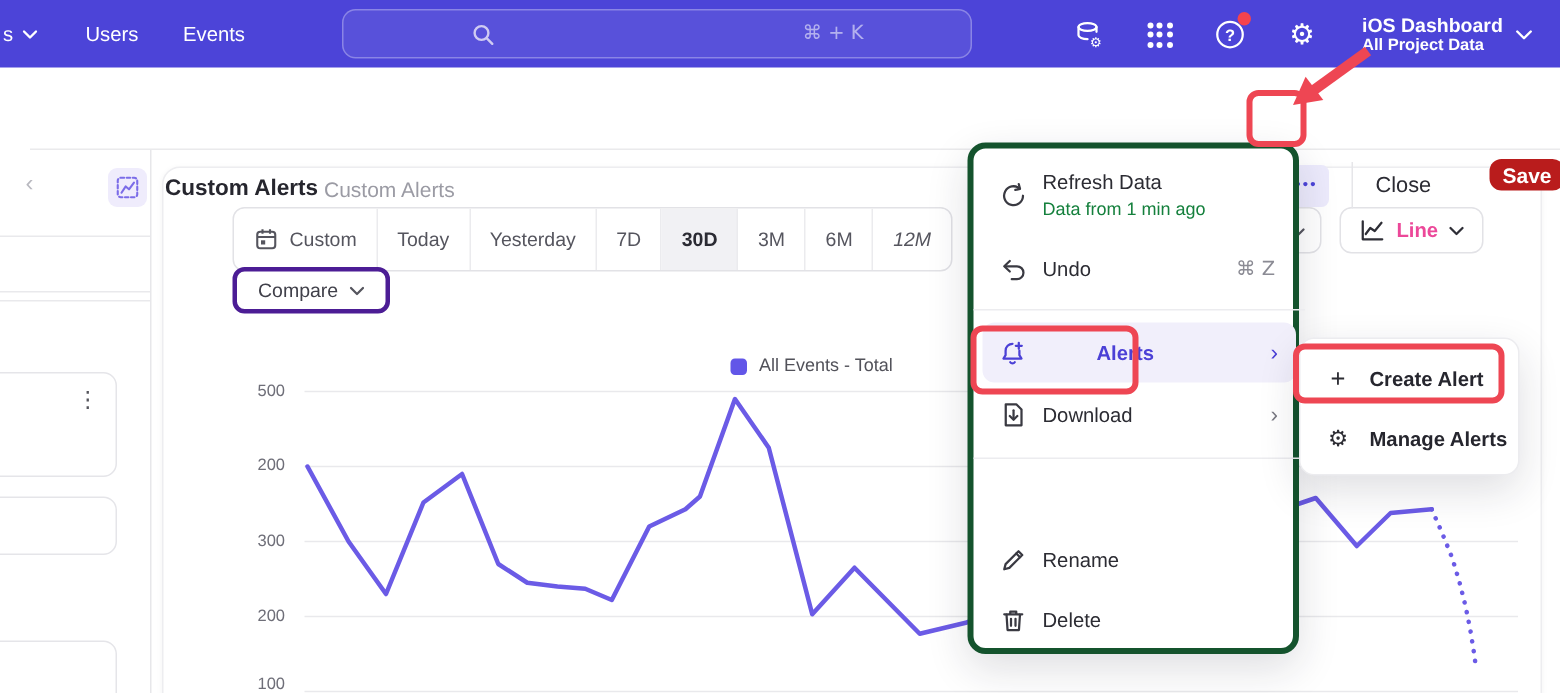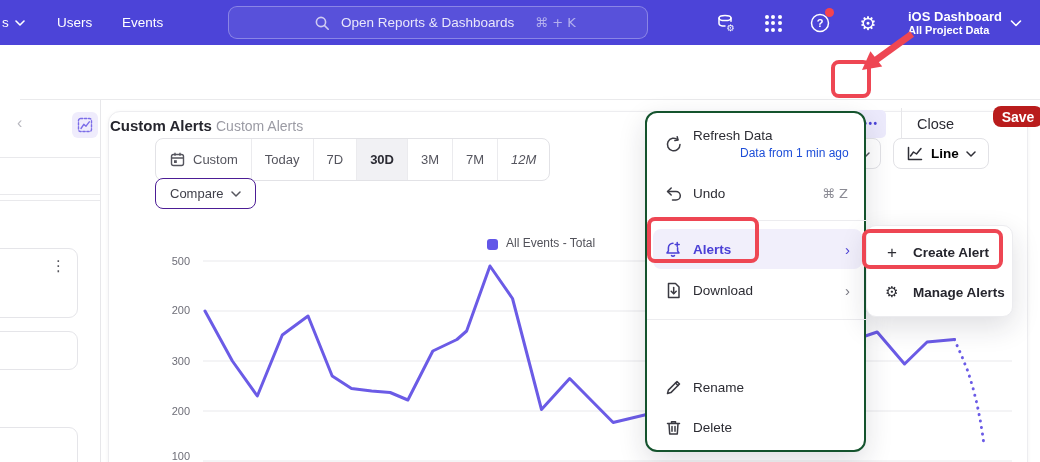--- a/index.html
+++ b/index.html
@@ -53,41 +53,41 @@
   .lp-div { position:absolute; left:0; width:100px; height:1px; background:#e9e9ec; }
   .lp-card { position:absolute; left:-14px; width:92px; border:1px solid #e5e5e9; border-radius:9px; background:#ffffff; cursor:pointer; }
   .kebab { position:absolute; left:64px; top:8px; color:#55555c; font-size:15px; font-family:"DejaVu Sans",sans-serif; cursor:pointer; }
 
   .chart-card { position:absolute; left:108px; top:11px; width:920px; height:400px; background:#ffffff; border:1px solid #ededf0; border-radius:12px; box-shadow:0 1px 4px rgba(20,20,40,0.05); }
 
   .range-group { position:absolute; left:155px; top:38px; height:43px; display:flex; align-items:stretch; border:1px solid #e2e2e6; border-radius:8px; background:#ffffff; overflow:hidden; }
   .range-btn { display:flex; align-items:center; justify-content:center; gap:7px; padding:0 13px; font-size:13px; font-weight:500; color:#55555e; border-right:1px solid #ebebee; cursor:pointer; white-space:nowrap; }
   .range-btn:last-child { border-right:none;font-style:italic; }
   .range-btn.selected { background:#f1f1f4; color:#2b2b33; font-weight:700; }
-  .compare-btn { position:absolute; left:155px; top:78px; height:31px; padding:0 14px; display:flex; align-items:center; gap:8px; border:1px solid #4c1d95; border-radius:8px; background:#ffffff; font-size:13px; font-weight:500; color:#40404a; cursor:pointer; }
+  .compare-btn { position:absolute; left:155px; top:78px; height:31px; padding:0 14px; display:flex; align-items:center; gap:8px; border:3px solid #4c1d95; border-radius:8px; background:#ffffff; font-size:13px; font-weight:500; color:#40404a; cursor:pointer; }
   .hidden-dd { position:absolute; left:792px; top:38px; width:89px; height:31px; border:1px solid #e2e2e6; border-radius:8px; background:#ffffff; z-index:1; cursor:pointer; }
   .hidden-dd svg { position:absolute; right:10px; top:12px; }
-  .line-btn { position:absolute; left:893px; top:38px; height:31px; padding:0 12px; display:flex; align-items:center; gap:7px; border:1px solid #e2e2e6; border-radius:8px; background:#ffffff; font-size:13.5px; font-weight:600; color:#000000; cursor:pointer; z-index:1; }
+  .line-btn { position:absolute; left:893px; top:38px; height:31px; padding:0 12px; display:flex; align-items:center; gap:7px; border:1px solid #e2e2e6; border-radius:8px; background:#ffffff; font-size:13.5px; font-weight:600; color:#ec4899; cursor:pointer; z-index:1; }
 
   .legend { position:absolute; left:487px; top:136px; display:flex; align-items:flex-end; gap:8px; cursor:pointer; }
   .legend-swatch { width:11px; height:11px; border-radius:3px; background:#6256e8; }
   .legend-label { font-size:12px; color:#52525a; }
 
   .ytick { position:absolute; left:155px; width:35px; text-align:right; font-size:11px; color:#6e6e78; }
   #chart-svg { position:absolute; left:115px; top:150px; z-index:0; }
 
   
-  .menu { position:absolute; left:645px; top:111px; width:221px; height:341px; background:#ffffff; border:2px solid #14532d; border-radius:12px; box-shadow:0 10px 28px rgba(25,25,50,0.14); z-index:30; }
+  .menu { position:absolute; left:645px; top:95px; width:221px; height:341px; background:#ffffff; border:4px solid #14532d; border-radius:12px; box-shadow:0 10px 28px rgba(25,25,50,0.14); z-index:30; }
   .mrow { position:absolute; left:6px; width:209px; display:flex; align-items:center; cursor:pointer; border-radius:8px; }
-  .mrow.highlight { background:#f1effb; }
+  .mrow.highlight { background:#f1effb;gap:36px; }
   .micon { width:20px; height:20px; margin-left:10px; display:flex; align-items:center; justify-content:center; flex:none; }
   .mtext { margin-left:10px; }
   .mlabel { font-size:13.5px; font-weight:500; color:#2c2c33; }
   .mrow.highlight .mlabel { color:#4b40d6; font-weight:600; }
-  .msub { font-size:12px; color:#1d4ed8; margin-top:3px;margin-left:47px; }
+  .msub { font-size:12px; color:#15803d; margin-top:3px; }
   .mshortcut { position:absolute; right:14px; font-size:13px; color:#8b8b94; font-family:"DejaVu Sans",sans-serif; }
   .marrow { position:absolute; right:12px; font-size:15px; color:#7a7a84; line-height:1; }
   .mrow.highlight .marrow { color:#4b40d6; }
   .mdivider { position:absolute; left:0; width:221px; height:1px; background:#ececef; }
 
   .submenu { position:absolute; left:866px; top:225px; width:147px; height:92px; background:#ffffff; border:1px solid #ececef; border-radius:10px; box-shadow:0 10px 28px rgba(25,25,50,0.14); z-index:31; }
   .smrow { position:absolute; left:6px; width:135px; height:36px; display:flex; align-items:center; cursor:pointer; border-radius:8px; }
   .smicon { width:18px; height:18px; margin-left:10px; display:flex; align-items:center; justify-content:center; color:#2c2c33; }
   .smplus { font-size:17px; font-weight:500; color:#2c2c33; line-height:1; }
   .smgear { font-size:15px; font-family:"DejaVu Sans",sans-serif; }
@@ -111,21 +111,20 @@
     </div>
   <div class="nav-item" style="left:122px">
       <span>Events</span>
     </div>
 
   <div class="searchbar">
     <svg class="mag" width="18" height="18">
       <circle cx="8" cy="8" r="4.6" fill="none" stroke="#cfcbf2" stroke-width="1.6"></circle>
       <line x1="11.6" y1="11.6" x2="15.2" y2="15.2" stroke="#cfcbf2" stroke-width="1.6" stroke-linecap="round"></line>
     </svg>
-    <span class="search-label">Open Reports &amp; Dashboards</span>
     <span class="search-shortcut">⌘ + K</span>
   </div>
 
   <div class="nav-icon" style="left:713px">
     <svg width="24" height="24" fill="none" stroke="#ffffff" stroke-width="1.5" stroke-linecap="round">
       <ellipse cx="11" cy="7" rx="6" ry="2.6"></ellipse>
       <path d="M5 7v5.5c0 1.4 2.6 2.6 6 2.6"></path>
       <path d="M17 7v3.2"></path>
       <text x="12.5" y="20" font-size="9" fill="#ffffff" stroke="none" font-family="DejaVu Sans">⚙</text>
     </svg>
@@ -229,30 +228,33 @@
         <rect x="2.5" y="3.5" width="12" height="11" rx="2"></rect>
           <path d="M2.5 7h12M6 1.8v3M11 1.8v3"></path>
           <rect x="5" y="9.2" width="2.8" height="2.8" fill="#55555e" stroke="none"></rect>
       </svg>
       <span>Custom</span>
     </div>
     <div class="range-btn">
         <span>Today</span>
       </div>
     <div class="range-btn">
+        <span>Yesterday</span>
+      </div>
+    <div class="range-btn">
         <span>7D</span>
       </div>
     <div class="range-btn selected">
         <span>30D</span>
       </div>
     <div class="range-btn">
         <span>3M</span>
       </div>
     <div class="range-btn">
-        <span>7M</span>
+        <span>6M</span>
       </div>
     <div class="range-btn">
         <span>12M</span>
       </div>
   </div>
 
   <div class="compare-btn">
     <span>Compare</span>
     <svg width="10" height="8">
         <polyline points="1,2 5,6 9,2" fill="none" stroke="#55555e" stroke-width="1.5" stroke-linecap="round" stroke-linejoin="round"></polyline>

